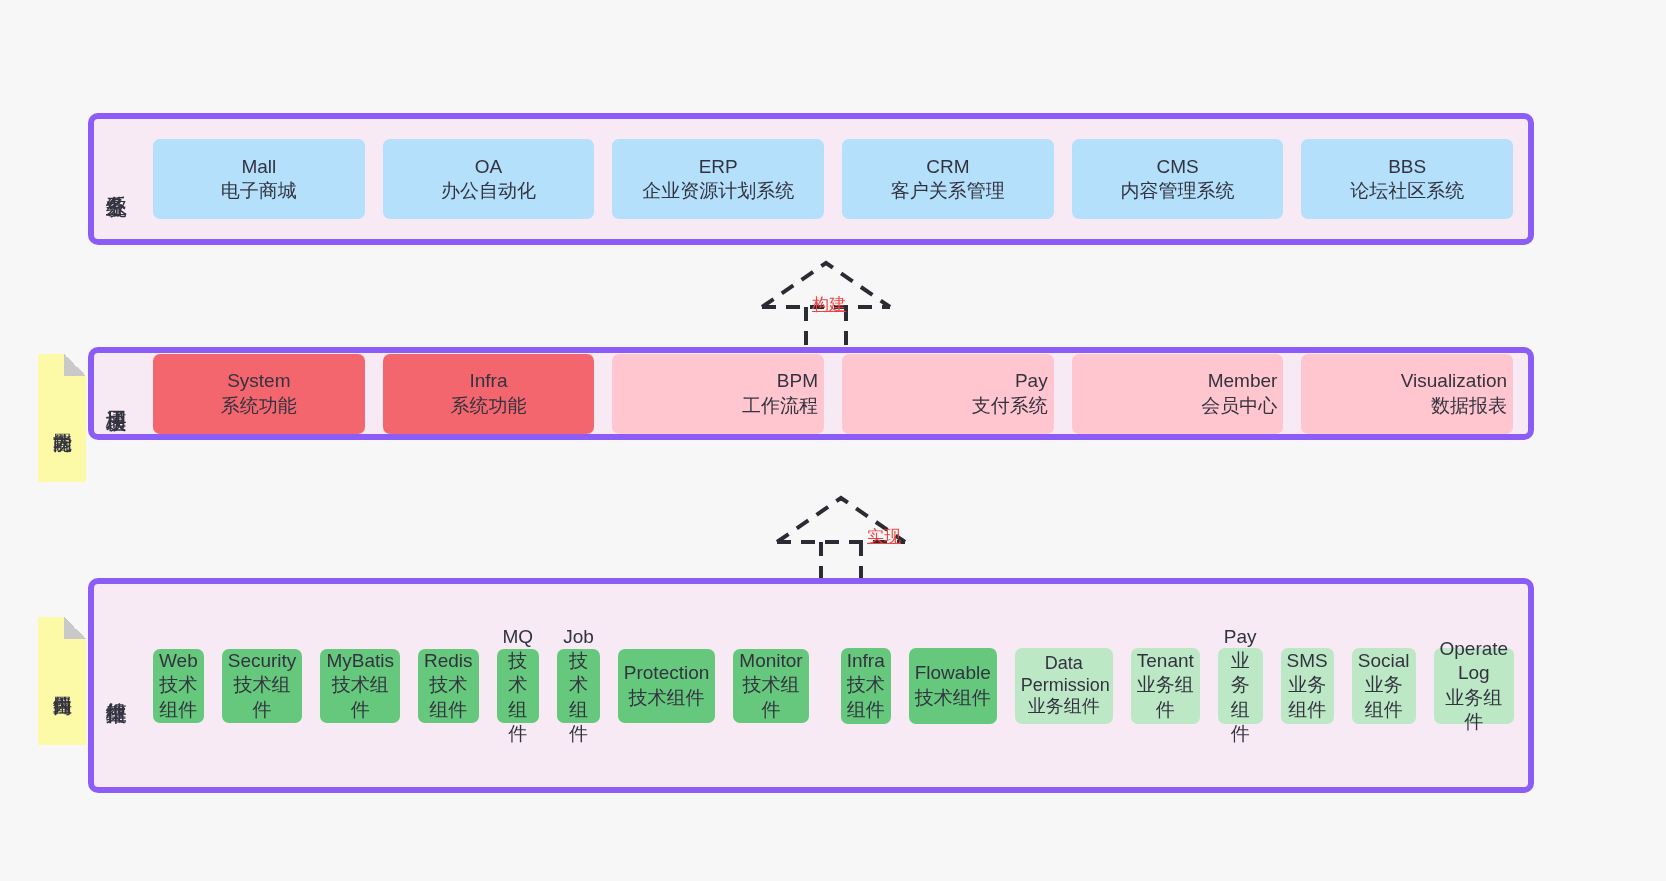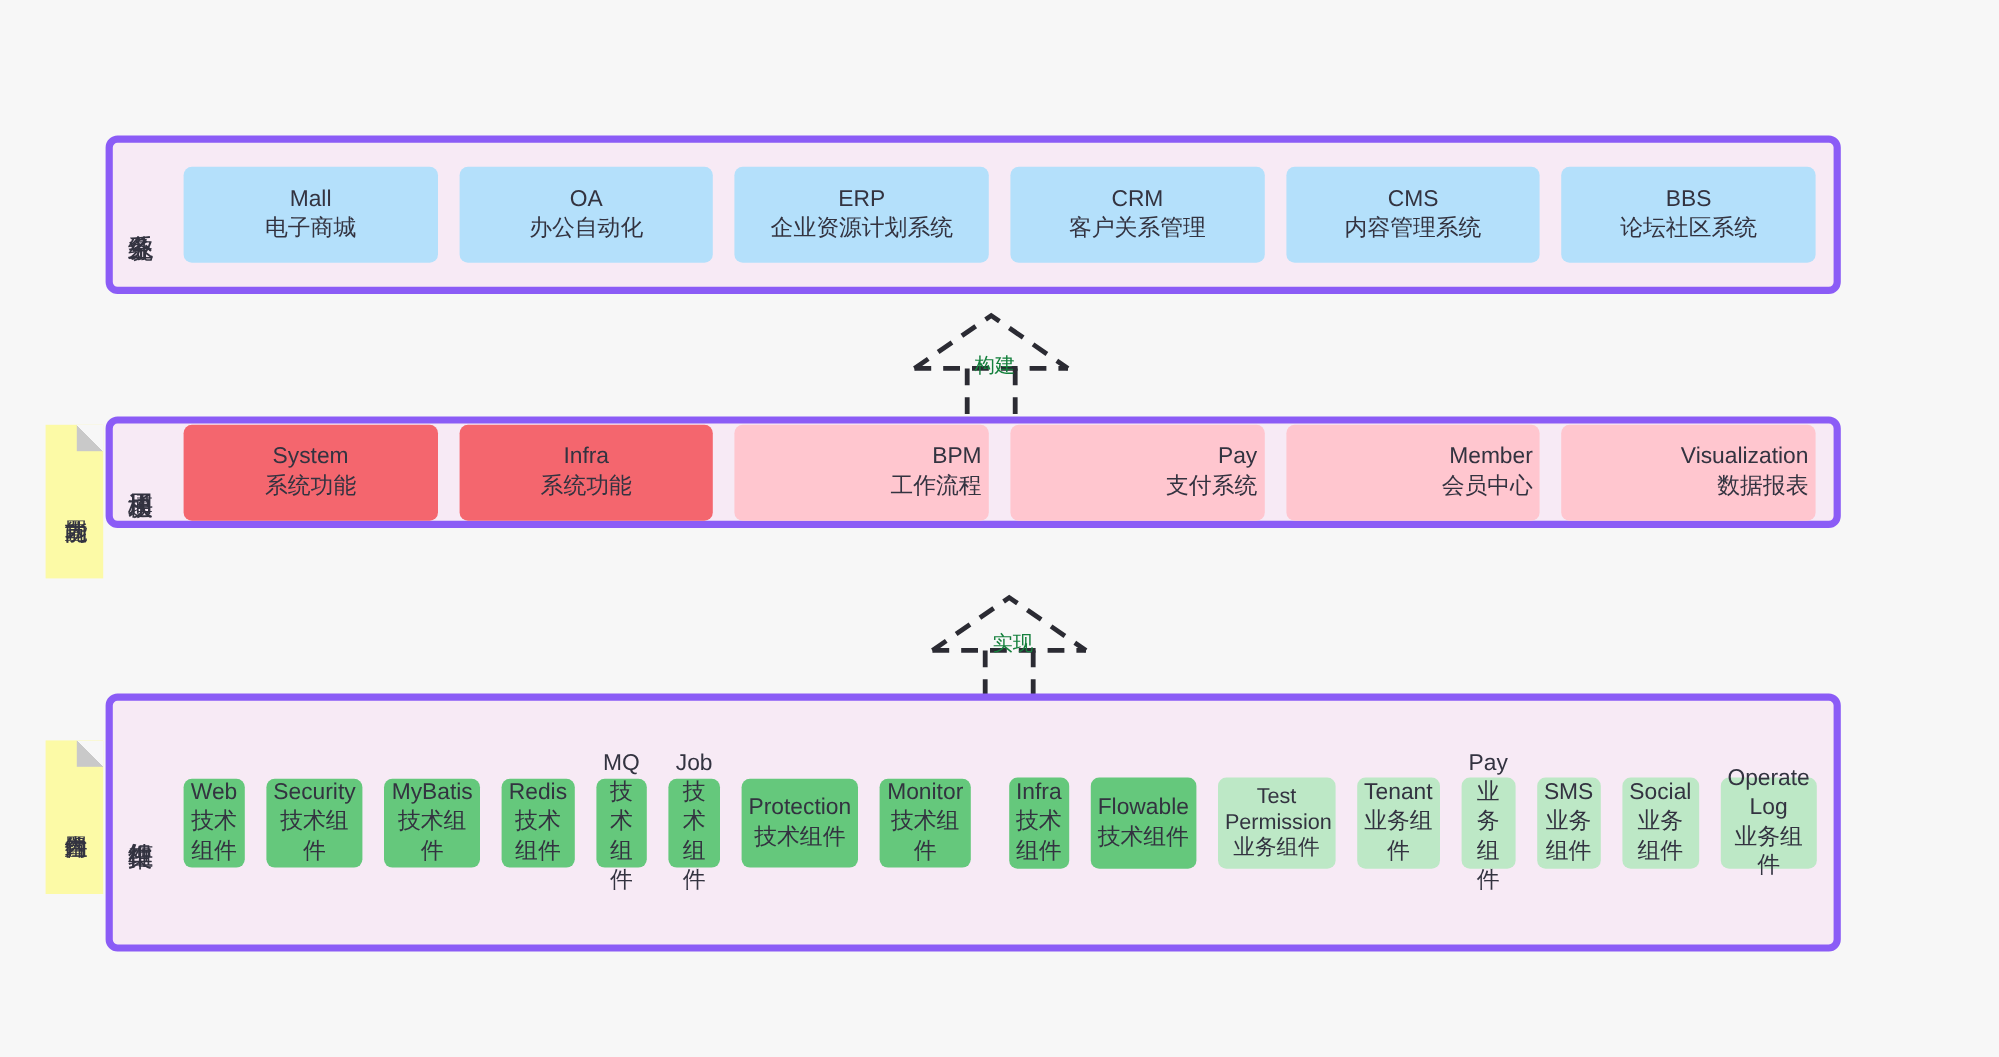--- a/index.html
+++ b/index.html
@@ -127,24 +127,25 @@
   }
 
   
   .arrow {
     position: absolute;
     pointer-events: none;
   }
   .arrow-label {
     position: absolute;
     font-size: 17px;
-    color: #15803d;
+    color: #ef4444;
     background: transparent;
     white-space: nowrap;
     user-select: none;
+    text-decoration: underline;
   }
 </style>
 </head>
 <body>
 
 <div class="canvas">
 
   <div class="band" style="left:88px; top:113px; width:1446px; height:132px;">
     <div class="band-title">业务系统</div>
     <div class="band-body">
@@ -218,21 +219,21 @@
       </div>
     </div>
   </div>
 
   <svg class="arrow" style="left:765px; top:490px; width:160px; height:90px;" viewBox="0 0 160 90">
     <polyline points="12,52 76,8 140,52" fill="none" stroke="#2b2b33" stroke-width="4" stroke-dasharray="14 10" stroke-linecap="butt"></polyline>
     <line x1="12" y1="52" x2="140" y2="52" stroke="#2b2b33" stroke-width="4" stroke-dasharray="14 10"></line>
     <line x1="56" y1="52" x2="56" y2="90" stroke="#2b2b33" stroke-width="4" stroke-dasharray="14 10"></line>
     <line x1="96" y1="52" x2="96" y2="90" stroke="#2b2b33" stroke-width="4" stroke-dasharray="14 10"></line>
   </svg>
-  <div class="arrow-label" style="left:827px; top:525px;">实现</div>
+  <div class="arrow-label" style="left:867px; top:525px;">实现</div>
 
   <div class="note" style="left:38px; top:617px; width:48px; height:128px;">
     <span>内置组件</span>
   </div>
 
   <div class="band" style="left:88px; top:578px; width:1446px; height:215px;">
     <div class="band-title">框架组件</div>
     <div class="band-body two-rows">
 
       <div class="row">
@@ -273,21 +274,21 @@
       <div class="row">
         <div class="card c-green h-sm">
           <span class="t1">Infra</span>
           <span class="t2">技术组件</span>
         </div>
         <div class="card c-green h-sm">
           <span class="t1">Flowable</span>
           <span class="t2">技术组件</span>
         </div>
         <div class="card c-lgreen h-sm" style="font-size:18px; line-height:1.2;">
-          <span class="t1" style="max-width:86px;">Test Permission</span>
+          <span class="t1" style="max-width:86px;">Data Permission</span>
           <span class="t2">业务组件</span>
         </div>
         <div class="card c-lgreen h-sm">
           <span class="t1">Tenant</span>
           <span class="t2">业务组件</span>
         </div>
         <div class="card c-lgreen h-sm">
           <span class="t1">Pay</span>
           <span class="t2">业务组件</span>
         </div>

